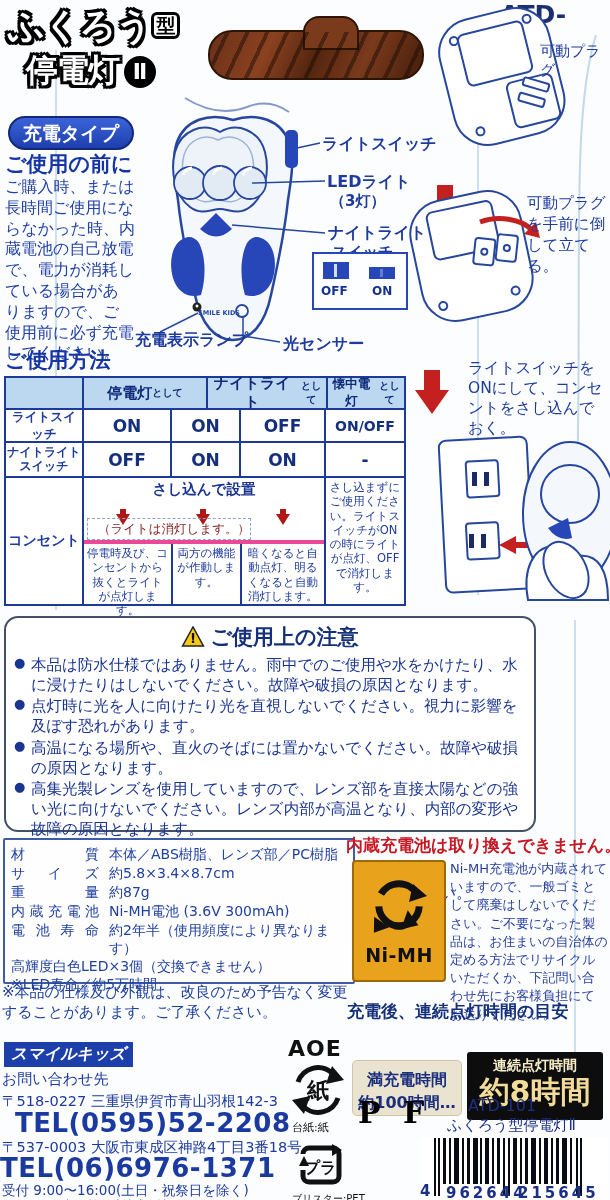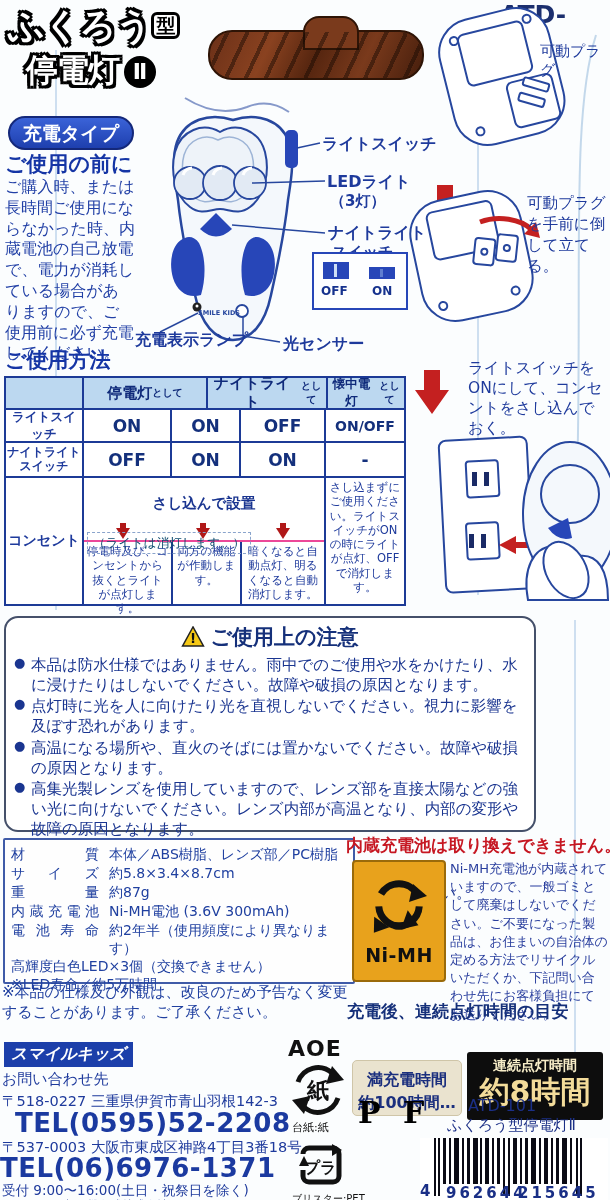--- a/index.html
+++ b/index.html
@@ -34,21 +34,21 @@
   .td{border-left:2px solid #1c3a96;border-top:2px solid #1c3a96;box-sizing:border-box;
       display:flex;align-items:center;justify-content:center;text-align:center;}
   .td.first{border-left:none;}
   .tr.head .td{border-top:none;background:#bcd8f0;color:#0f2a7a;}
   .cell-on{font-size:17px;font-weight:bold;color:#14307c;}
   .hmain{font-weight:bold;font-size:15px;}
   .hsuf{font-size:10px;font-weight:bold;}
   .red-arrow-sm{width:0;height:0;border-left:7px solid transparent;border-right:7px solid transparent;
     border-top:11px solid #b01818;position:absolute;}
   .red-arrow-sm:before{content:"";position:absolute;left:-3px;top:-16px;width:6px;height:7px;background:#b01818;}
-  .dashed-note{border:1px dashed #8aa4cc;color:#0c4a6e;font-size:12.5px;line-height:20px;text-align:center;}
+  .dashed-note{border:1px dashed #8aa4cc;color:#7f1d1d;font-size:12.5px;line-height:20px;text-align:right;}
   .subtext{font-size:11.5px;line-height:1.24;color:#1e3a9c;text-align:center;padding:2px 3px;
     align-items:flex-start;}
   
   .caution-box{border:2.5px solid #44506a;border-radius:14px;background:#fff;}
   .caution-item{position:relative;padding-left:15px;font-size:15.5px;line-height:1.3;color:#1a3590;margin-bottom:1px;}
   .caution-item:before{content:"●";position:absolute;left:-2px;top:0;font-size:13px;color:#1a3590;}
   
   .spec-box{border:2px solid #3f5ba8;background:#fefefe;border-radius:2px;padding:6px 6px;}
   .spec-row{display:flex;font-size:14px;line-height:1.28;color:#2040a0;margin-bottom:1px;}
   .spec-label{width:88px;flex:none;display:inline-block;text-align:justify;text-align-last:justify;margin-right:10px;}
@@ -239,28 +239,28 @@
       </div>
       <div class="td cell-on" style="width:88px;">OFF</div>
       <div class="td cell-on" style="width:69px;">ON</div>
       <div class="td cell-on" style="width:85px;">ON</div>
       <div class="td cell-on" style="width:80px;">-</div>
     </div>
 
     <div class="tr" style="height:128px;">
       <div class="td first bold" style="width:76px;font-size:14px;">コンセント</div>
       <div class="td" style="width:242px;flex-direction:column;justify-content:flex-start;padding:0;">
-        <div style="position:relative;width:100%;height:64px;margin-top:14px;">
+        <div style="position:relative;width:100%;height:64px;">
           <div class="bold" style="font-size:14.5px;color:#1a3590;margin-top:2px;">さし込んで設置</div>
           <span class="red-arrow-sm" style="left:32px;top:36px;"></span>
           <span class="red-arrow-sm" style="left:112px;top:36px;"></span>
           <span class="red-arrow-sm" style="left:192px;top:36px;"></span>
           <div class="dashed-note abs" style="left:3px;top:40px;width:162px;">（ライトは消灯します。）</div>
         </div>
-        <div style="display:flex;width:100%;height:64px;border-top:2px solid #ec4899;box-sizing:border-box;">
+        <div style="display:flex;width:100%;height:64px;border-top:4px solid #ec4899;box-sizing:border-box;">
           <div class="subtext" style="width:88px;box-sizing:border-box;">停電時及び、コンセントから抜くとライトが点灯します。</div>
           <div class="subtext" style="width:69px;box-sizing:border-box;border-left:2px solid #1c3a96;">両方の機能が作動します。</div>
           <div class="subtext" style="width:85px;box-sizing:border-box;border-left:2px solid #1c3a96;">暗くなると自動点灯、明るくなると自動消灯します。</div>
         </div>
       </div>
       <div class="td subtext" style="width:80px;padding:2px 3px;">さし込まずにご使用ください。ライトスイッチがONの時にライトが点灯、OFFで消灯します。</div>
     </div>
   </div>
 
   <div class="abs caution-box" style="left:4px;top:616px;width:528px;height:212px;">

